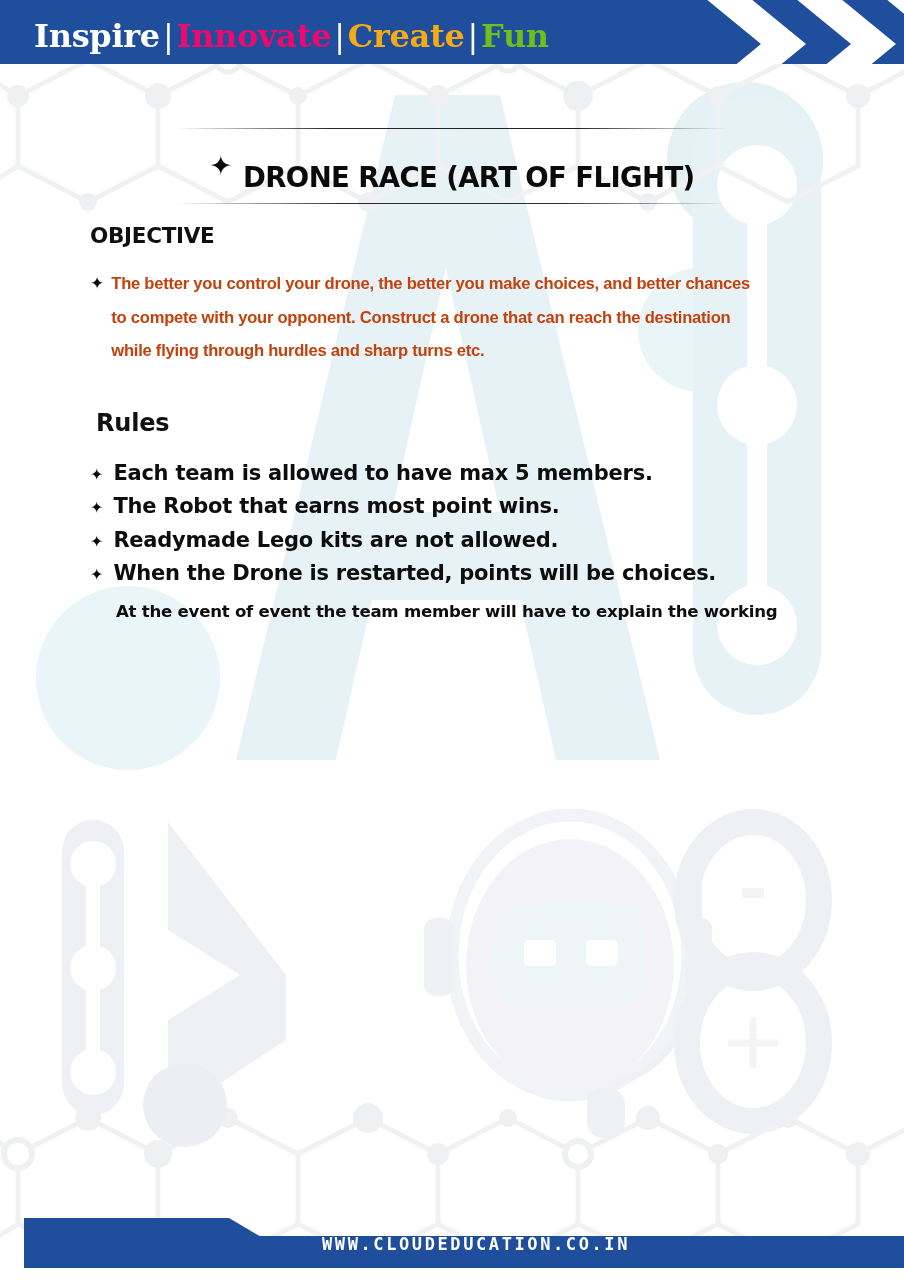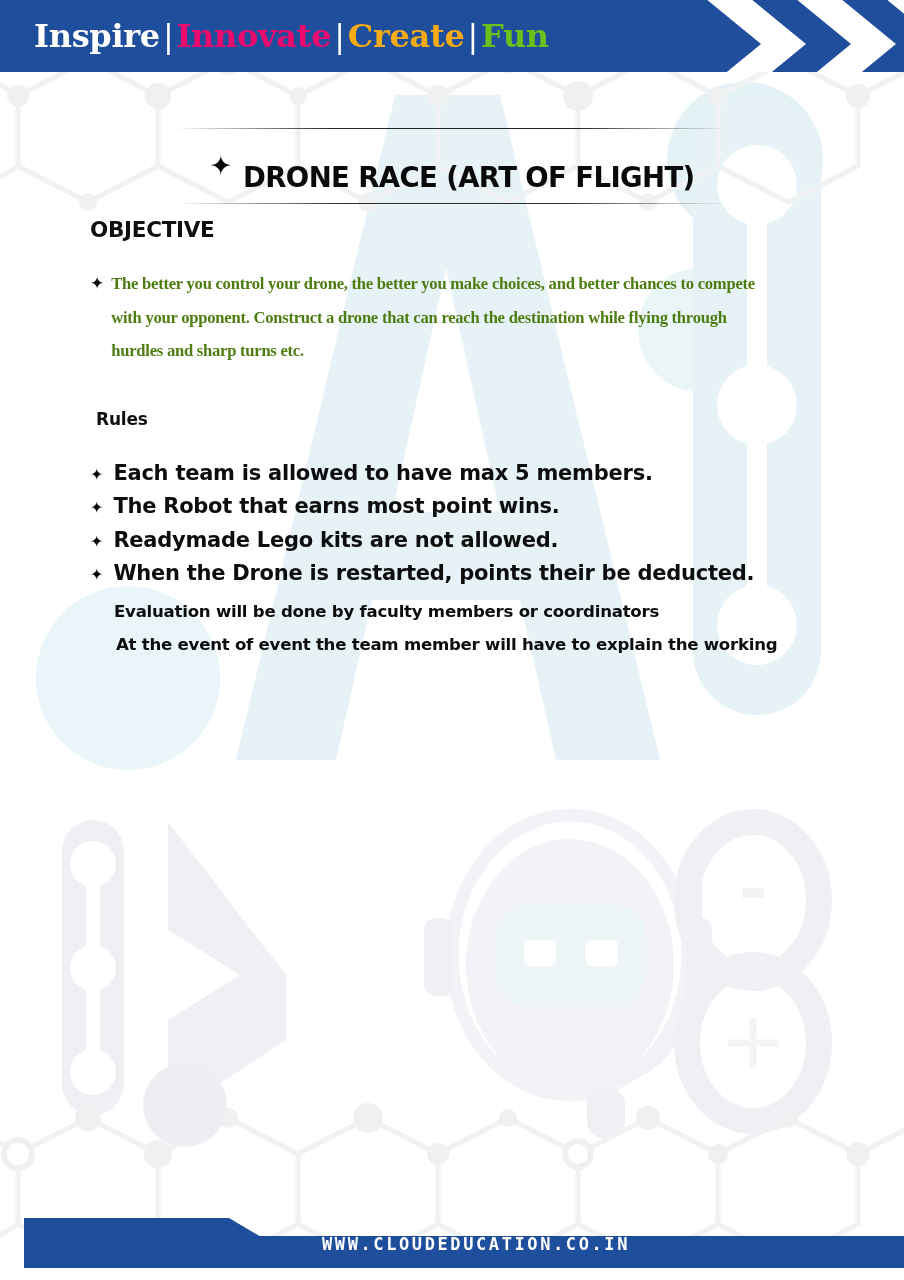--- a/index.html
+++ b/index.html
@@ -24,21 +24,21 @@
     z-index: 0;
     pointer-events: none;
   }
   .bg-svg { position: absolute; inset: 0; width: 904px; height: 1280px; display: block; }
 
   
   .header {
     position: absolute;
     top: 0; left: 0;
     width: 904px;
-    height: 72px;
+    height: 64px;
     background: #1e4e9c;
     z-index: 5;
     overflow: hidden;
   }
   .header-svg { position: absolute; top: 0; left: 0; width: 904px; height: 88px; }
   .brand {
     position: absolute;
     left: 34px;
     top: 17px;
     font-family: "DejaVu Serif", "Liberation Serif", serif;
@@ -89,52 +89,52 @@
   
   .content {
     position: absolute;
     left: 0; top: 0;
     width: 904px;
     z-index: 3;
   }
   .h-objective {
     position: absolute;
     left: 90px;
-    top: 217px;
+    top: 223px;
     font-family: "DejaVu Sans", sans-serif;
     font-size: 21.5px;
     font-weight: bold;
     color: #101010;
     letter-spacing: -0.3px;
   }
   .h-rules {
     position: absolute;
     left: 96px;
     top: 409px;
     font-family: "DejaVu Sans", sans-serif;
-    font-size: 17px;
+    font-size: 24px;
     font-weight: bold;
     color: #101010;
     letter-spacing: -0.2px;
   }
 
   .objective-item {
     position: absolute;
     left: 90px;
     top: 267px;
     width: 672px;
     display: flex;
     gap: 7px;
   }
   .objective-item .star { font-size: 17px; color: #0a0a0a; line-height: 33.5px; flex: 0 0 auto; }
   .objective-item .body {
-    font-family: Liberation Serif, serif;
+    font-family: Liberation Sans, sans-serif;
     font-size: 16.6px;
     font-weight: bold;
-    color: #4d7c0f;
+    color: #c2410c;
     line-height: 33.5px;
     letter-spacing: -0.25px;
   }
 
   .rules-list {
     position: absolute;
     left: 90px;
     top: 461px;
     width: 690px;
   }
@@ -361,23 +361,22 @@
     <div class="rule-item">
       <span class="star">✦</span>
       <span class="body">The Robot that earns most point wins.</span>
     </div>
     <div class="rule-item">
       <span class="star">✦</span>
       <span class="body">Readymade Lego kits are not allowed.</span>
     </div>
     <div class="rule-item">
       <span class="star">✦</span>
-      <span class="body">When the Drone is restarted, points their be deducted.</span>
+      <span class="body">When the Drone is restarted, points will be choices.</span>
     </div>
-    <div class="rule-note i1">Evaluation will be done by faculty members or coordinators</div>
     <div class="rule-note i2">At the event of event the team member will have to explain the working</div>
   </div>
 
 </div>
 
 <div class="footer">
   <svg class="footer-svg" viewBox="0 0 904 62" xmlns="http://www.w3.org/2000/svg">
     <path d="M 0 12 L 205 12 L 290 62 L 0 62 Z" fill="#1e4e9c"></path>
     <path d="M 100 30 L 904 30 L 904 40 L 880 30 L 904 30 L 904 62 L 150 62 Z" fill="#1e4e9c"></path>
     <path d="M 100 30 L 904 30 L 875 62 L 150 62 Z" fill="#1e4e9c"></path>

